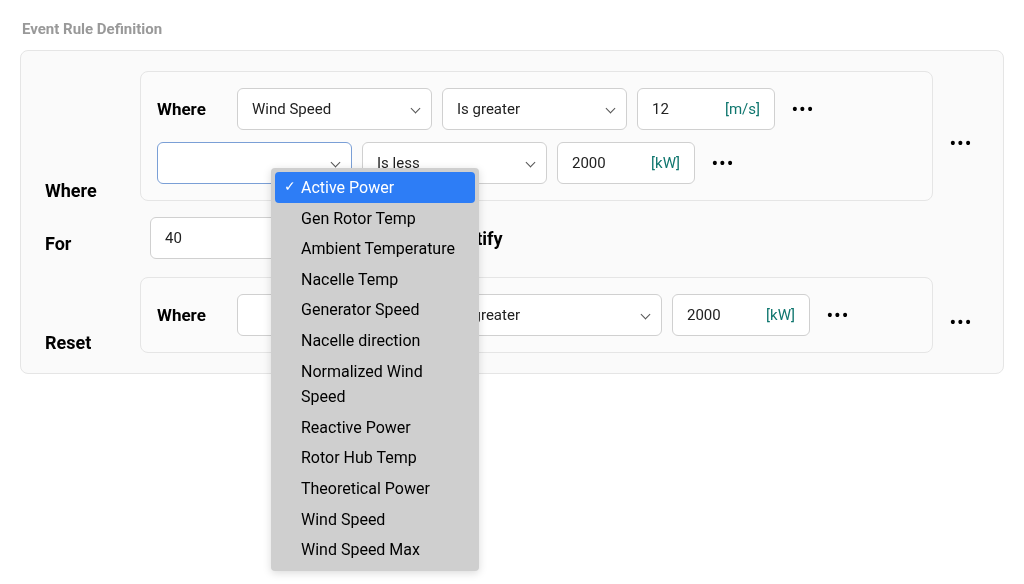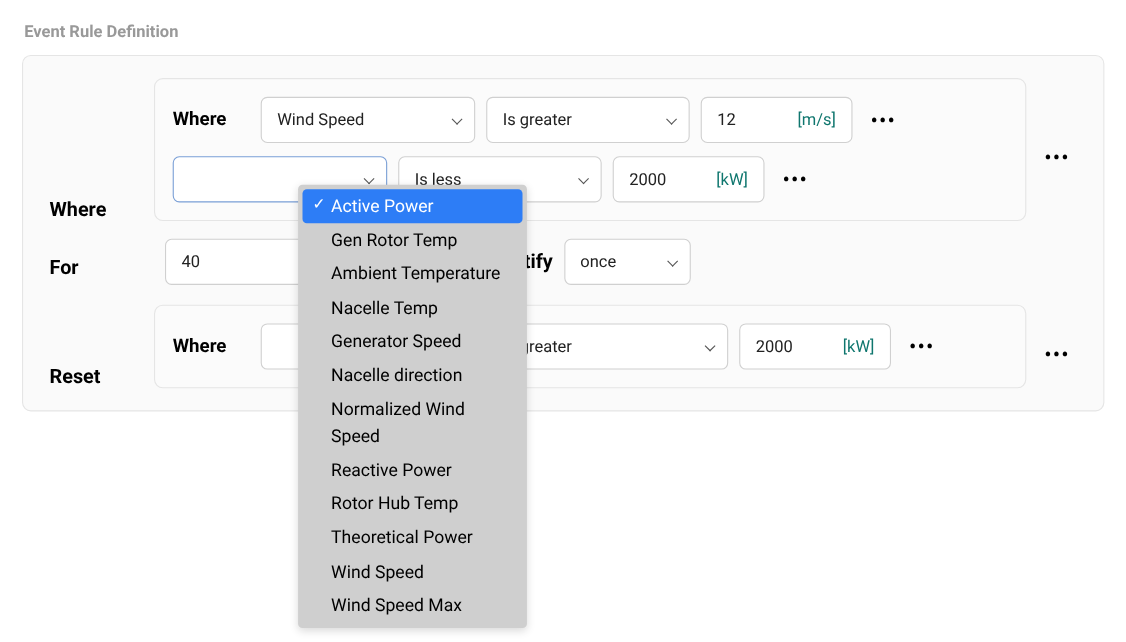--- a/index.html
+++ b/index.html
@@ -266,24 +266,20 @@
       <div class="outer-dots">•••</div>
     </div>
   </div>
 
   <div class="for-row">
     <div class="row-label" style="padding-top:10px;">For</div>
     <div class="for-input">
       <span>40</span>
     </div>
     <div class="notify-label">otify</div>
-    <div class="select-box notify-select">
-      <span>once</span>
-      <span class="chevron"></span>
-    </div>
   </div>
 
   <div class="row">
     <div class="row-label">Reset</div>
     <div class="row-content">
       <div class="subpanel">
         <div class="subrow">
           <div class="sublabel">Where</div>
           <div class="select-box wider">
             <span></span>

